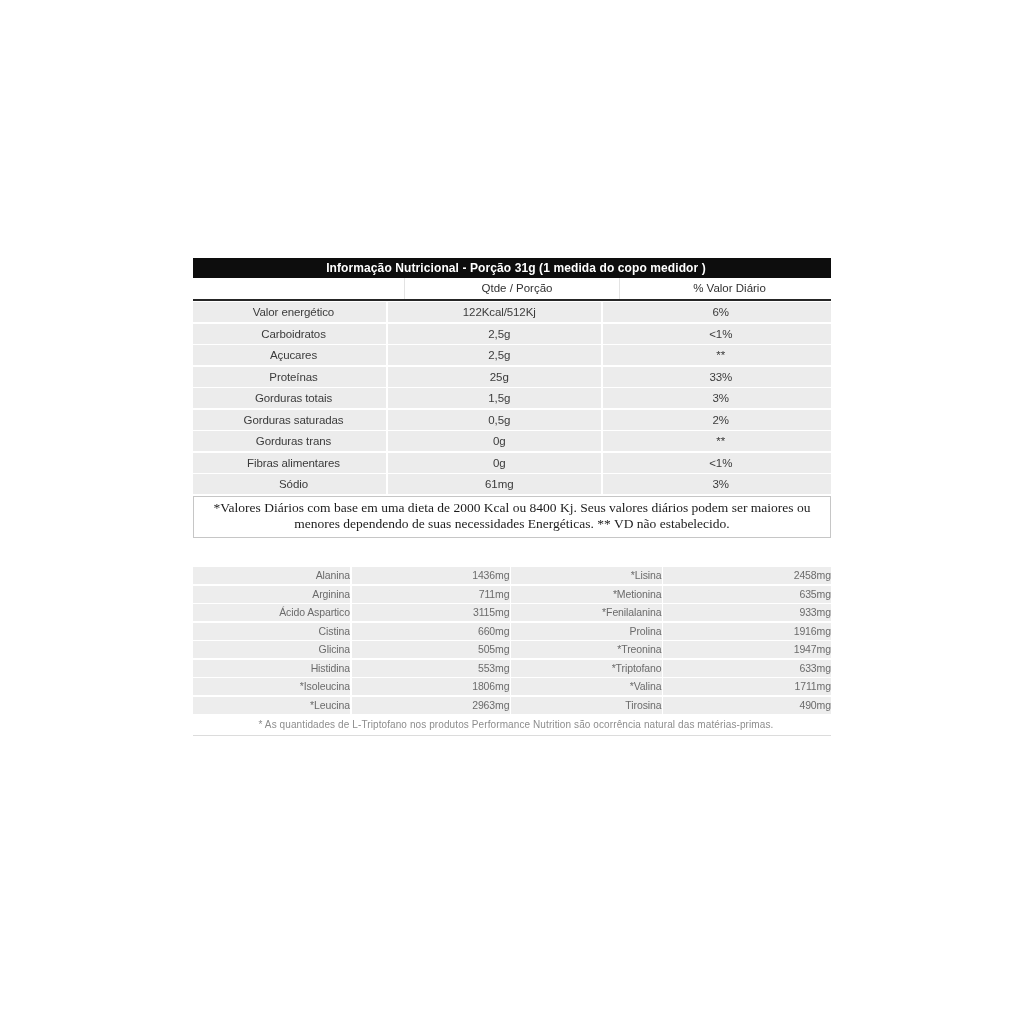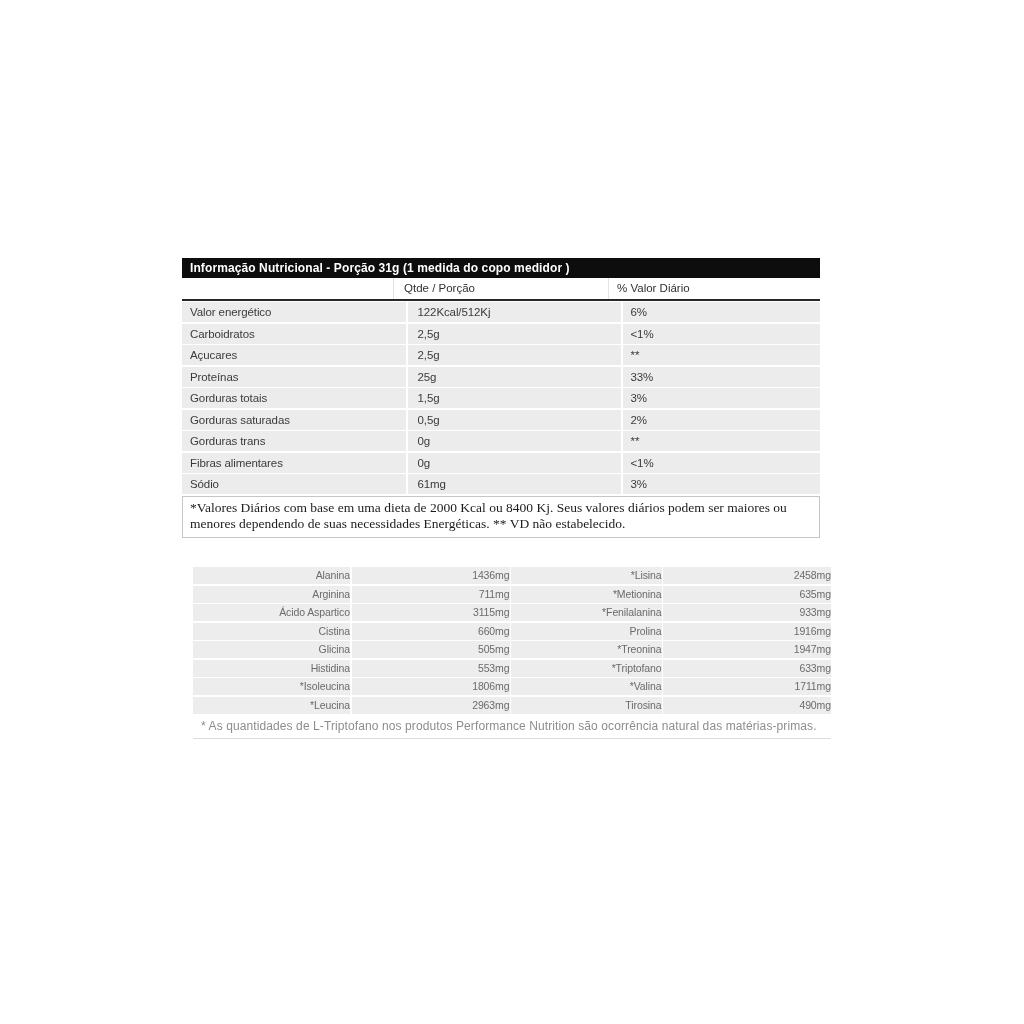--- a/index.html
+++ b/index.html
@@ -4,35 +4,35 @@
 <style>
   html,body{margin:0;padding:0;}
   body{
     width:1024px;height:1024px;background:#ffffff;position:relative;
     font-family:"Liberation Sans", sans-serif;
     -webkit-font-smoothing:antialiased;
   }
   .canvas{position:absolute;inset:0;background:#ffffff;}
 
   
-  .nutri{position:absolute;left:182px;top:258px;width:638px;}
+  .nutri{position:absolute;left:193px;top:258px;width:638px;text-align:center;}
   .nutri-header{
     background:#0d0d0d;color:#ffffff;height:20px;line-height:20px;
     font-size:12px;font-weight:bold;padding-left:8px;letter-spacing:0.1px;
   }
   .nutri-colhead{display:flex;height:21px;border-bottom:2px solid #262626;background:#ffffff;}
   .nutri-colhead .hc{line-height:21px;font-size:11.5px;color:#303030;box-sizing:border-box;}
   .hc-spacer{width:211px;}
   .hc-qty{width:215px;padding-left:10px;border-left:1px solid #e3e3e3;}
   .hc-dv{flex:1;padding-left:8px;border-left:1px solid #e3e3e3;}
 
   .n-rows{margin-top:1px;}
   .n-row{display:flex;height:20px;margin-bottom:1.5px;font-size:11.5px;color:#3b3b3b;letter-spacing:-0.1px;}
   .n-row .cell{background:#ececec;line-height:20px;box-sizing:border-box;overflow:hidden;white-space:nowrap;}
-  .n-row .cl{width:224px;margin-right:1.5px;padding-left:8px;}
+  .n-row .cl{width:193px;margin-right:1.5px;padding-left:8px;}
   .n-row .cq{width:213.5px;margin-right:1.5px;padding-left:10px;}
   .n-row .cd{flex:1;padding-left:8px;}
 
   .nutri-foot{
     border:1px solid #c6c6c6;box-sizing:border-box;width:638px;
     padding:3px 7px 4px 7px;margin-top:0.5px;
     font-family:"Liberation Serif", serif;font-size:13.5px;line-height:16.5px;color:#1c1c1c;
   }
 
   
@@ -43,22 +43,22 @@
     padding:2px 0 3px 8px;letter-spacing:0.1px;
   }
   .a-rows{margin-top:1px;}
   .a-row{display:flex;height:17px;margin-bottom:1.5px;font-size:10.5px;color:#6b6b6b;letter-spacing:-0.1px;text-align:right;}
   .a-row .cell{background:#ededed;line-height:17px;box-sizing:border-box;overflow:hidden;white-space:nowrap;}
   .a-row .a1{width:157px;margin-right:1.5px;padding-left:8px;}
   .a-row .a2{width:158px;margin-right:1.5px;}
   .a-row .a3{width:150.5px;margin-right:1.5px;padding-left:7px;}
   .a-row .a4{flex:1;padding-left:11px;}
   .amino-foot{
-    background:#ffffff;font-size:12px;color:#8d8d8d;letter-spacing:0.1px;
-    padding:4px 0 5px 8px;border-bottom:1px solid #dcdcdc;
+    background:#ffffff;font-size:10px;color:#8d8d8d;letter-spacing:0.1px;
+    padding:4px 0 5px 8px;border-bottom:1px solid #dcdcdc;text-align:center;
   }
 </style>
 </head>
 <body>
 
 <div class="canvas">
 
   <div class="nutri">
     <div class="nutri-header">Informação Nutricional - Porção 31g (1 medida do copo medidor )</div>
 

